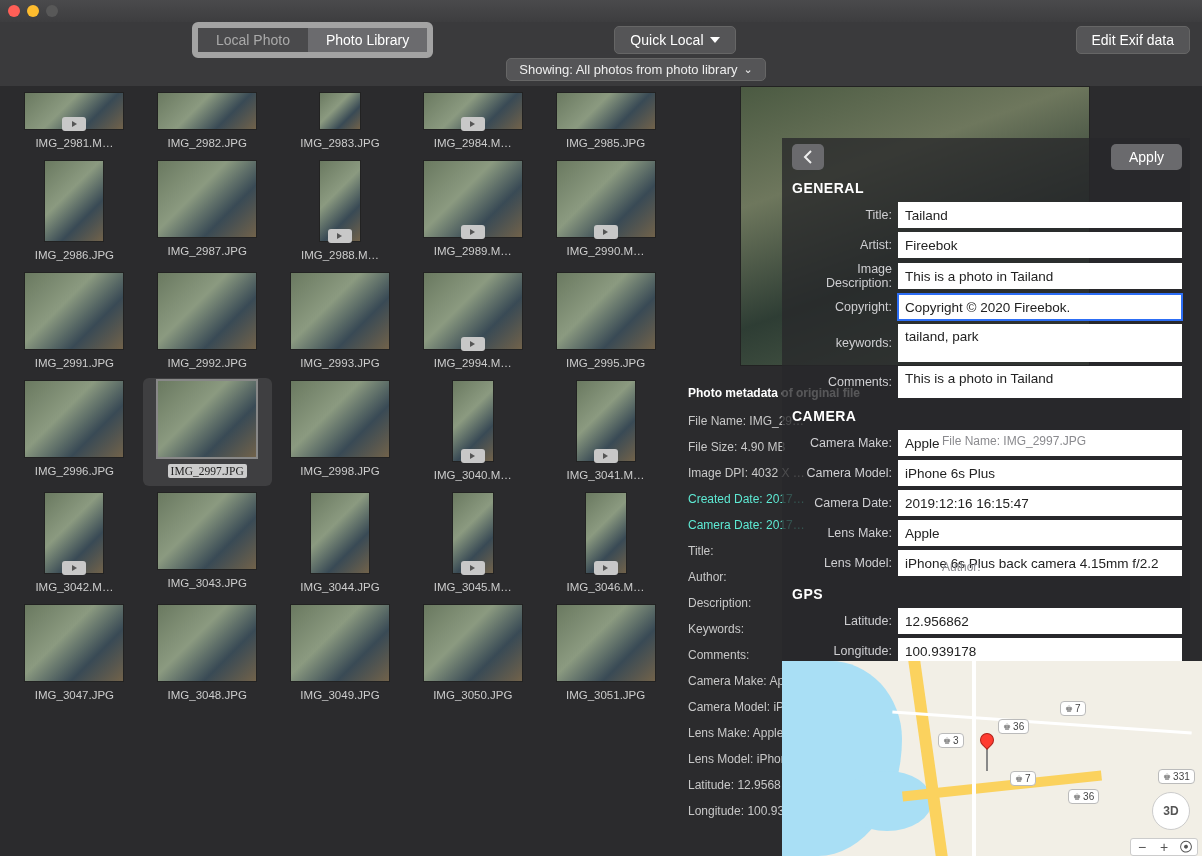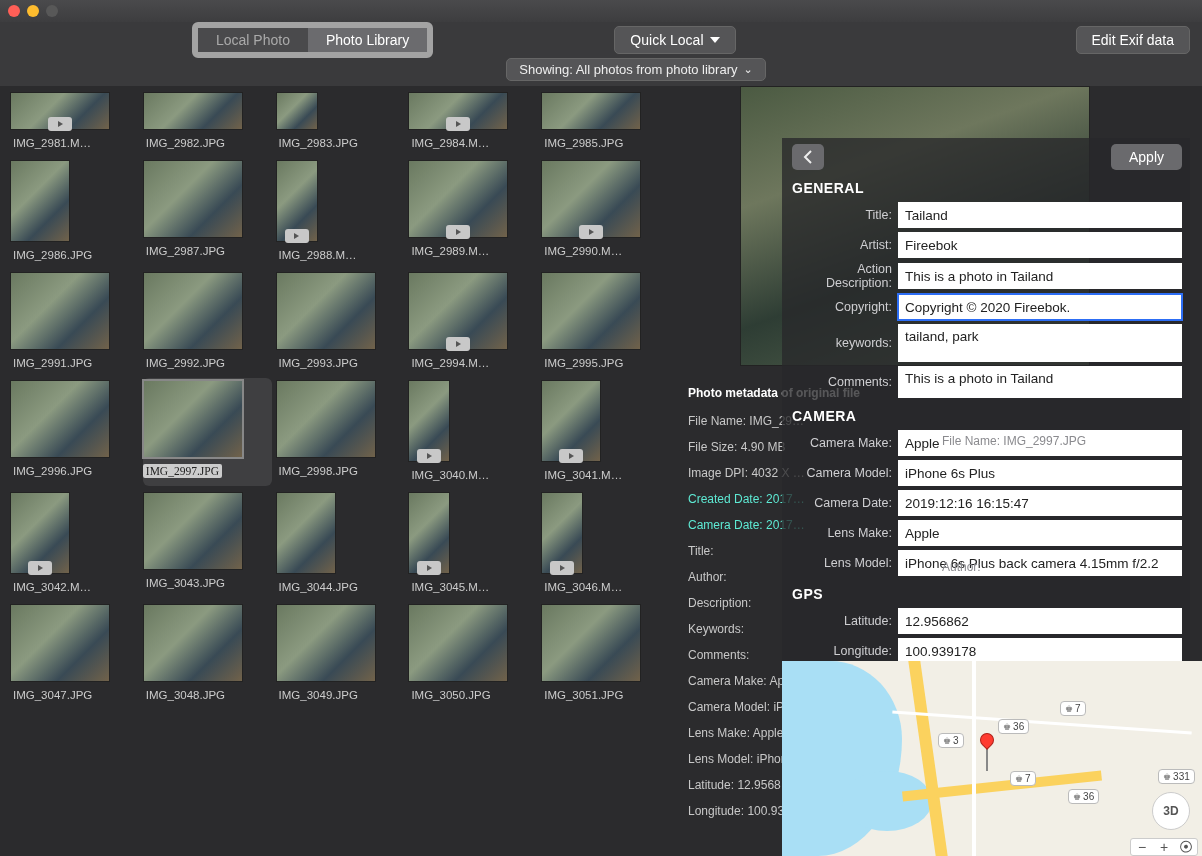--- a/index.html
+++ b/index.html
@@ -105,21 +105,21 @@
   padding: 4px 10px;
 }
 .grid {
   display: grid;
   grid-template-columns: repeat(5, 1fr);
   gap: 4px 4px;
 }
 .cell {
   display: flex;
   flex-direction: column;
-  align-items: flex-start;
+  align-items: center;
   padding: 2px 0 4px;
 }
 .thumb {
   background: linear-gradient(135deg, #6a7960, #8b9a80 40%, #394a55 70%, #71624a);
   border: 1px solid #222;
   position: relative;
   display: flex;
   align-items: center;
   justify-content: center;
 }
@@ -526,21 +526,21 @@
       <div class="section-title">GENERAL</div>
       <div class="frow">
           <label>Title:</label>
           <input value="Tailand" style="">
         </div>
       <div class="frow">
           <label>Artist:</label>
           <input value="Fireebok" style="">
         </div>
       <div class="frow">
-          <label>Action Description:</label>
+          <label>Image Description:</label>
           <input value="This is a photo in Tailand" style="">
         </div>
       <div class="frow focus">
           <label>Copyright:</label>
           <input value="Copyright © 2020 Fireebok." style="">
         </div>
       <div class="frow">
           <label>keywords:</label>
           <input class="kw" value="tailand, park" style="">
         </div>

